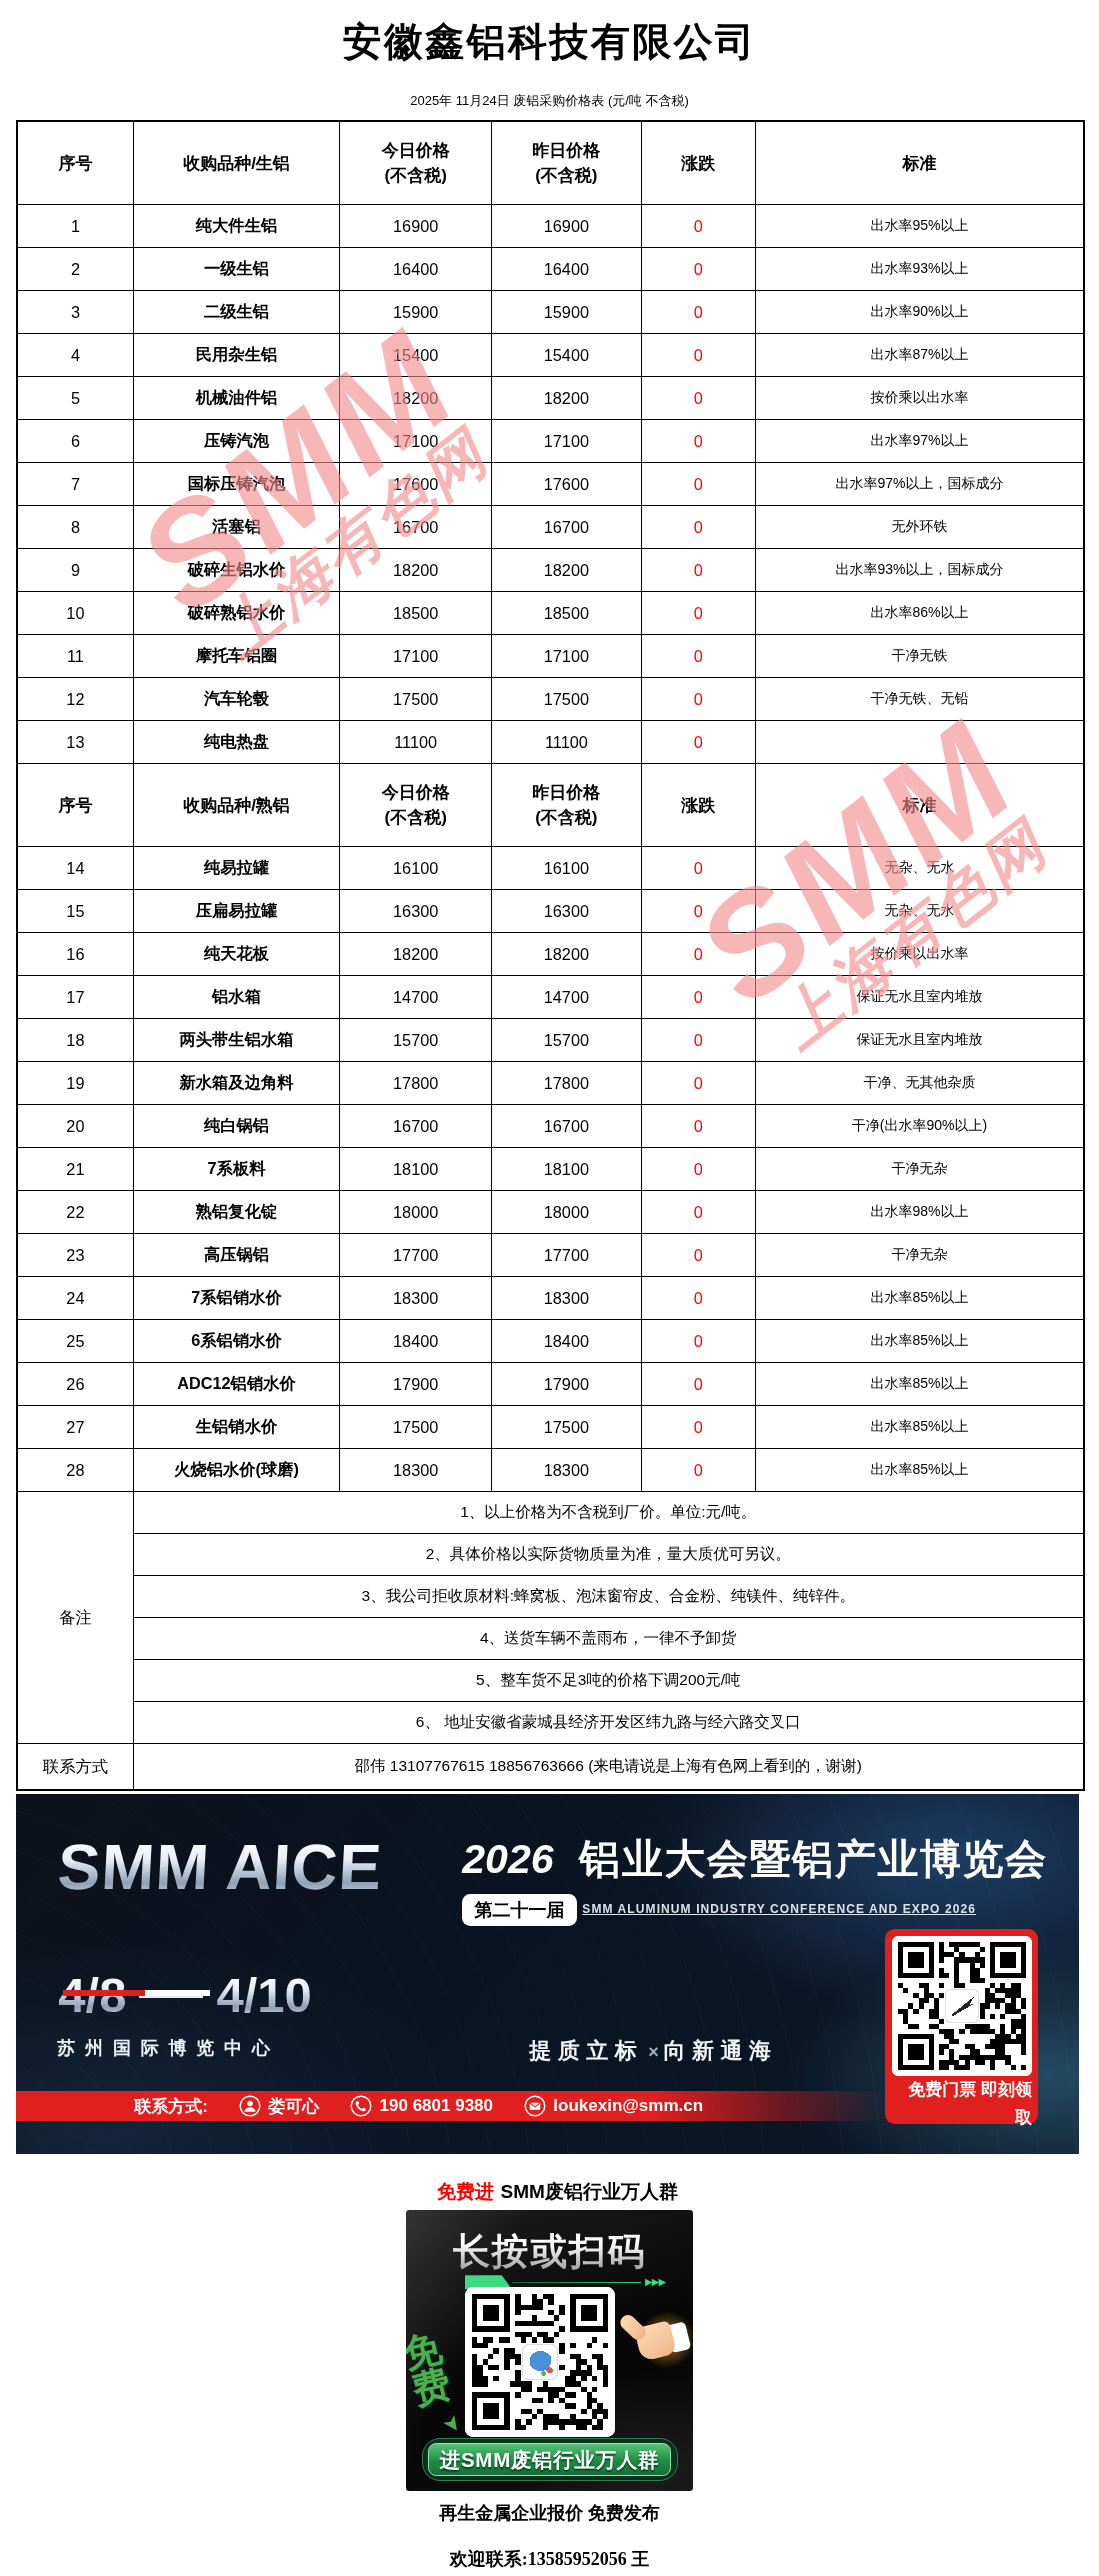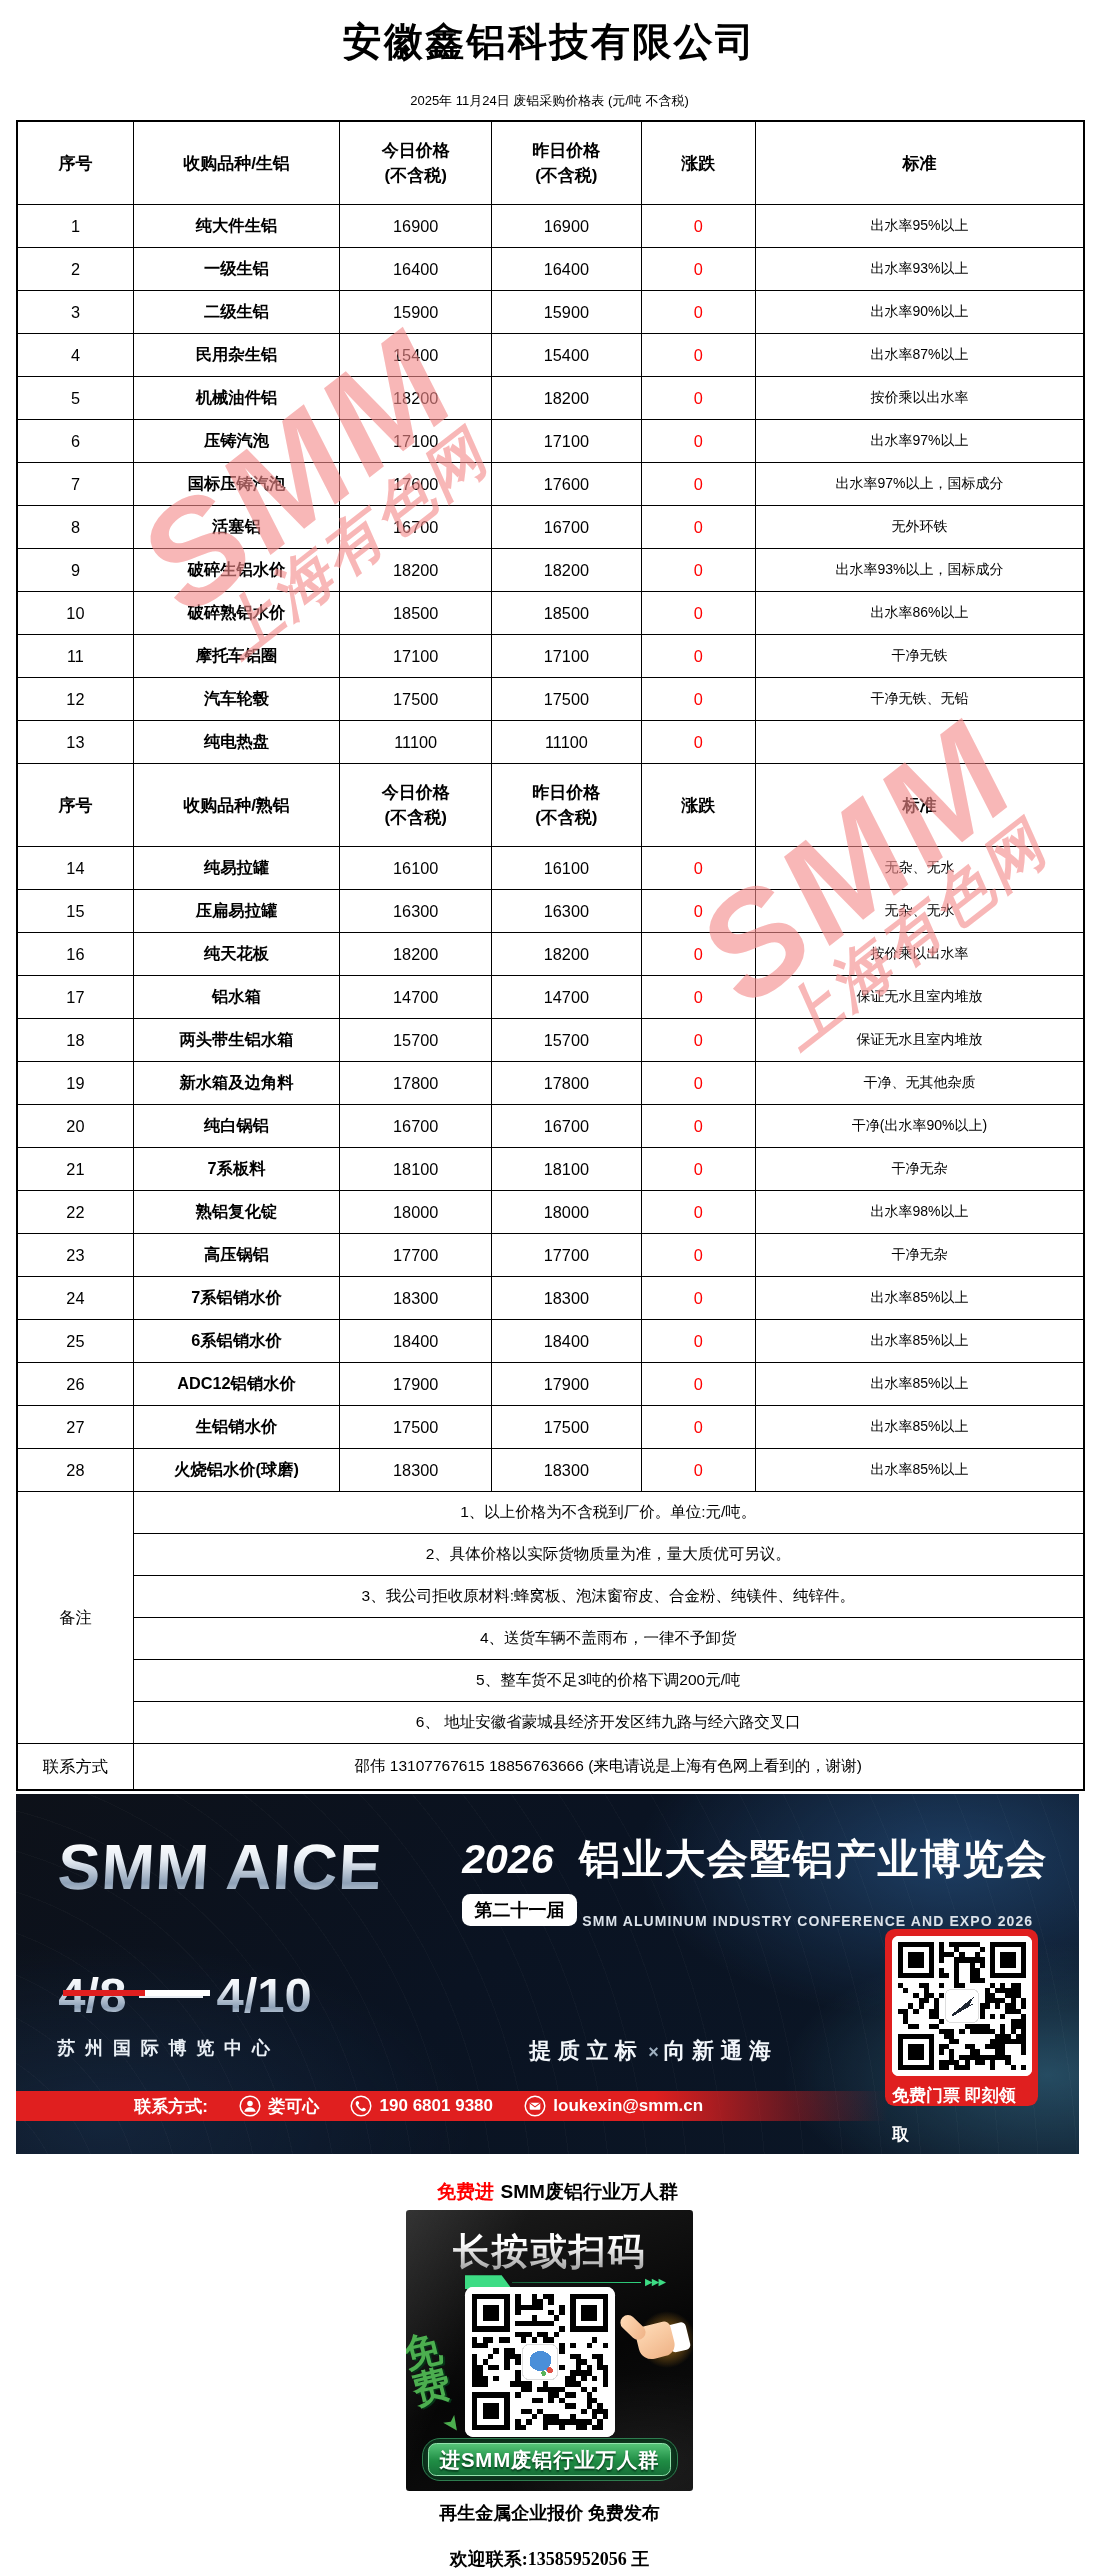--- a/index.html
+++ b/index.html
@@ -44,38 +44,38 @@
       linear-gradient(135deg,#0d1119 0%,#0a1322 45%,#0b1727 100%);}
   .banner::before{content:"";position:absolute;inset:0;
     background:repeating-radial-gradient(circle at -10% 120%, transparent 0 38px, rgba(255,255,255,0.025) 38px 39px);}
   .metallic{background:linear-gradient(180deg,#ffffff 15%,#e7edf4 40%,#8da0b6 72%,#eef3f8 100%);
     -webkit-background-clip:text;background-clip:text;color:transparent;}
   .aice-logo{position:absolute;left:42px;top:36px;font-size:64px;font-weight:900;letter-spacing:0.8px;transform:skewX(-3deg);}
   .aice-year{position:absolute;left:446px;top:42px;font-size:41px;font-weight:900;font-style:italic;color:#fff;}
   .aice-badge{position:absolute;left:446px;top:100px;background:#fff;color:#000;font-size:18px;font-weight:900;
     padding:4.1px 12.2px;border-radius:8.2px;}
   .aice-title-cn{position:absolute;left:563px;top:38px;font-size:41px;font-weight:900;letter-spacing:1.6px;color:#fff;}
-  .aice-title-en{position:absolute;left:566px;top:119px;font-size:14px;font-weight:bold;letter-spacing:1.1px;color:#dbe2ea;}
+  .aice-title-en{position:absolute;left:566px;top:108px;font-size:12px;font-weight:bold;letter-spacing:1.1px;color:#dbe2ea;text-decoration:underline;}
   .divider{position:absolute;left:47px;top:196px;width:147px;height:5.7px;
     background:linear-gradient(90deg,#e01f1f 0 56%,#ffffff 56% 100%);}
   .dates{position:absolute;left:42px;top:173px;font-size:49px;font-weight:900;display:flex;align-items:center;gap:13px;}
   .dates .dash{display:inline-block;width:64px;height:4.9px;background:#e8edf3;}
   .venue{position:absolute;left:41px;top:242px;font-size:18px;font-weight:bold;letter-spacing:9.8px;color:#eaf0f6;}
   .slogan{position:absolute;left:513px;top:242px;font-size:22px;font-weight:bold;letter-spacing:6.5px;color:#f2f6fa;}
   .slogan .x{color:#9fb0c0;font-size:18px;letter-spacing:0;margin:0 4.9px;}
   .contact-bar{position:absolute;left:0;top:297px;height:30px;width:100%;display:flex;align-items:center;
     padding-left:118px;box-sizing:border-box;gap:31px;font-size:17px;font-weight:bold;color:#fff;
     background:linear-gradient(90deg,#e01f1f 0%,#e01f1f 60%,rgba(224,31,31,0) 82%);}
   .contact-item{display:flex;align-items:center;gap:7.3px;}
   .cicon{width:22px;height:22px;flex:0 0 auto;}
   .qr-box{position:absolute;right:41px;top:135px;width:153px;background:#e01f1f;border-radius:9.8px;
     padding:6.5px 6.5px 0 6.5px;box-sizing:border-box;z-index:4;}
   .qr-white{background:#fff;border-radius:6.5px;height:140px;overflow:hidden;}
   .qr-white svg,.qr-panel svg{display:block;width:100%;height:100%;}
-  .qr-ticket{height:30px;line-height:39px;text-align:left;font-size:17px;font-weight:bold;color:#fff;}
+  .qr-ticket{height:48px;line-height:28px;text-align:right;font-size:17px;font-weight:bold;color:#fff;}
 
   
   .join-line{margin-top:24.5px;text-align:center;font-size:19px;font-weight:bold;}
   .join-line .red{color:#ff0000;margin-right:6.5px;margin-left:16px;}
   .wx-card{position:relative;width:287px;height:281px;margin:5.7px auto 0;border-radius:3.3px;overflow:hidden;
     background:
       linear-gradient(115deg,rgba(255,255,255,0.10) 0%,transparent 30%),
       radial-gradient(ellipse 212px 131px at 85% 90%, rgba(255,255,255,0.06), transparent 70%),
       linear-gradient(160deg,#1d1d1d,#060606 55%,#101010);}
   .card-title{position:absolute;left:0;right:0;top:16.3px;text-align:center;font-size:37px;font-weight:900;letter-spacing:1.6px;}

